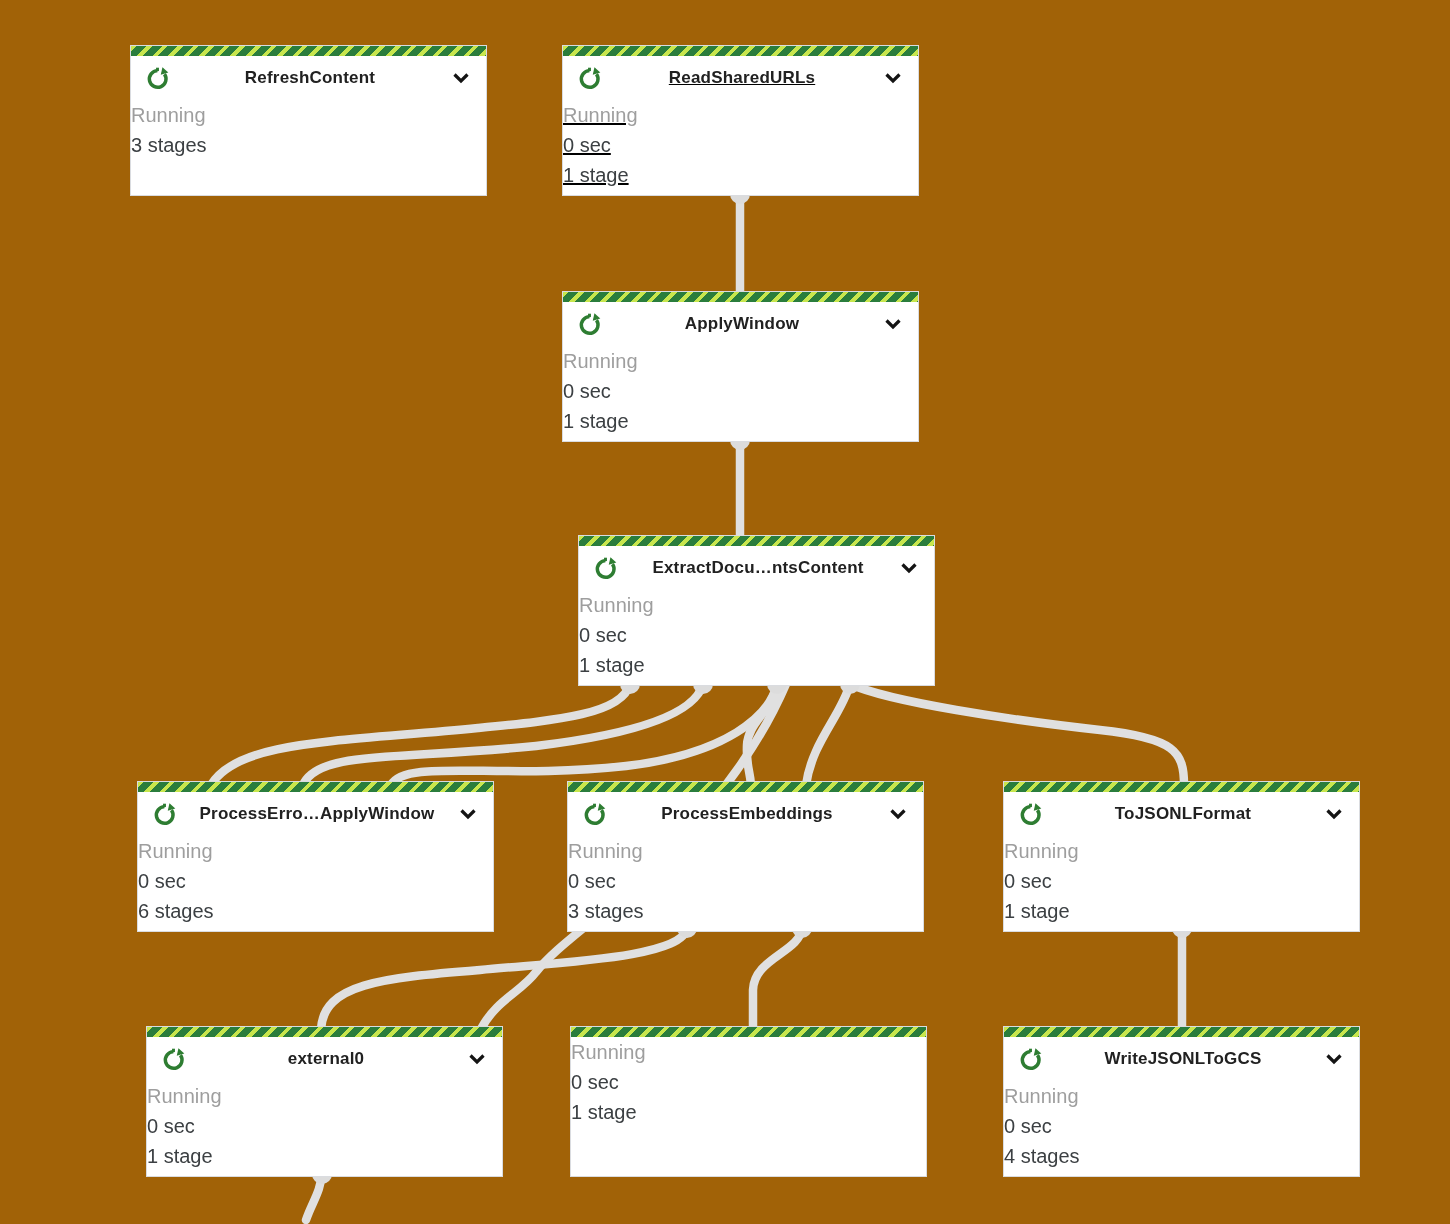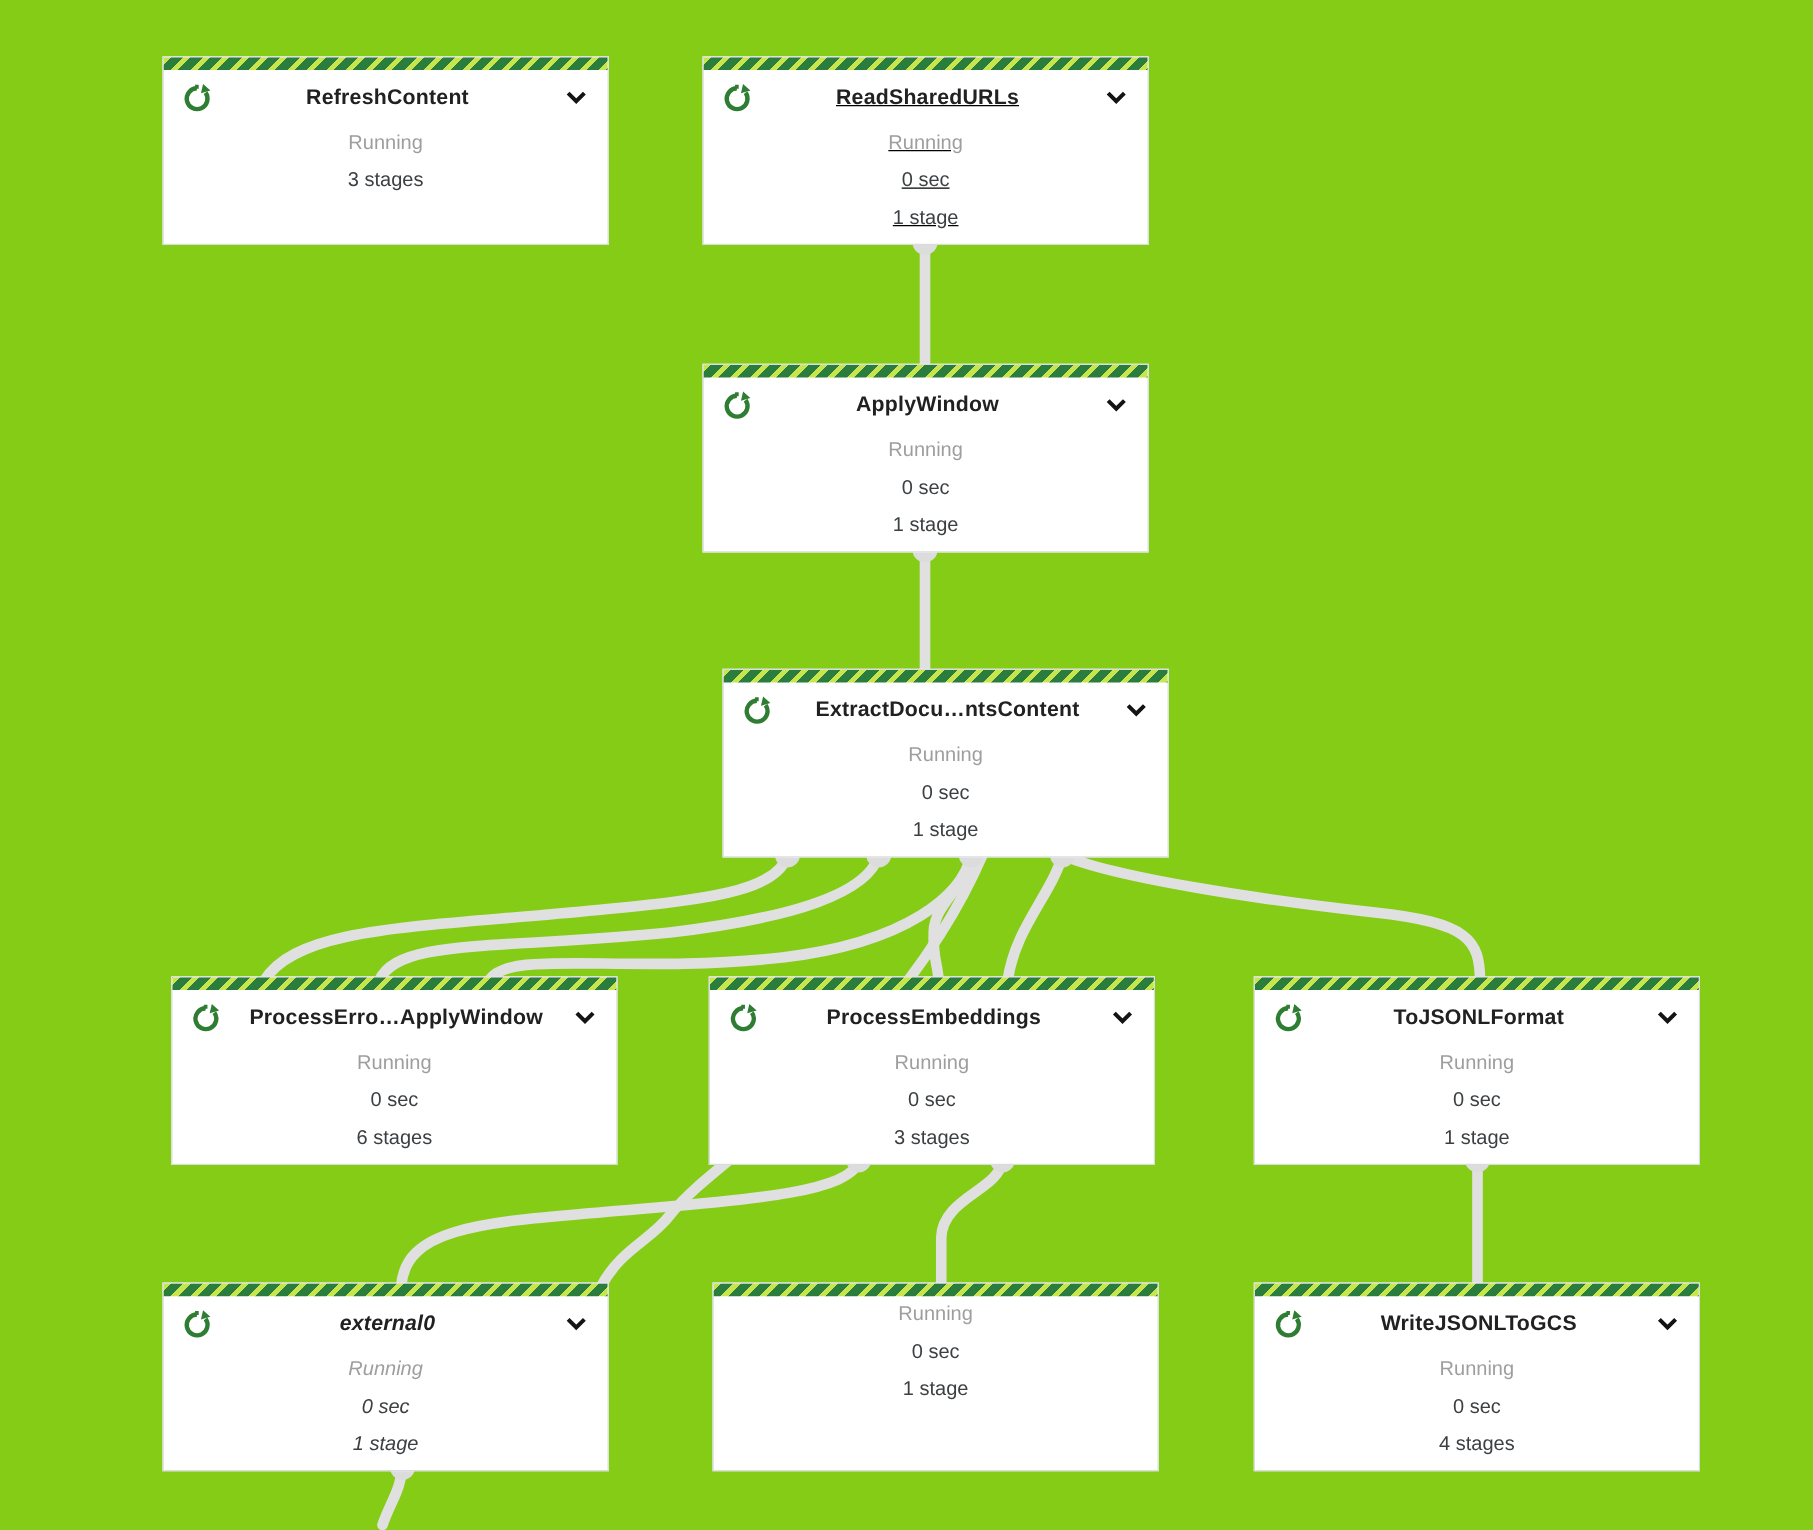--- a/index.html
+++ b/index.html
@@ -1,17 +1,17 @@
 <!DOCTYPE html>
 <html><head>
 <meta charset="utf-8">
 <style>
   html,body{margin:0;padding:0;background:#ffffff;}
   #canvas{
-    position:relative;width:1450px;height:1224px;background:#84cc16;overflow:hidden;
+    position:relative;width:1450px;height:1224px;background:#a16207;overflow:hidden;
     font-family:"Liberation Sans","DejaVu Sans",sans-serif;
   }
   #edge-layer{position:absolute;left:0;top:0;z-index:0;}
   .node{
     position:absolute;z-index:1;box-sizing:border-box;
     background:#ffffff;border:1px solid #dadce0;
     width:357px;height:151px;cursor:pointer;
   }
   .stripe{
     height:10px;width:100%;
@@ -19,21 +19,21 @@
   }
   .head{
     display:flex;align-items:center;height:44px;padding:0 13px;
   }
   .icon{width:27px;height:27px;flex:0 0 27px;display:flex;align-items:center;justify-content:center;}
   .title{
     flex:1;text-align:center;font-weight:bold;font-size:17px;color:#212121;
     white-space:nowrap;overflow:hidden;letter-spacing:.2px;
   }
   .chev{width:24px;height:24px;flex:0 0 24px;display:flex;align-items:center;justify-content:center;cursor:pointer;}
-  .line{height:30px;line-height:30px;text-align:center;font-size:16px;}
+  .line{height:30px;line-height:30px;text-align:left;font-size:20px;}
   .status{color:#9e9e9e;}
   .meta{color:#3c4043;}
 </style>
 </head>
 <body>
 
 <div id="canvas">
   <svg id="edge-layer" width="1450" height="1224" viewBox="0 0 1450 1224">
       <path d="M740 192 L740 296" fill="none" stroke="#e0e0e0" stroke-width="8.5" stroke-linecap="round"></path>
       <path d="M740 438 L740 540" fill="none" stroke="#e0e0e0" stroke-width="8.5" stroke-linecap="round"></path>
@@ -198,21 +198,21 @@
       <span class="chev">
         <svg width="24" height="24" viewBox="0 0 24 24">
           <path d="M5.5 8.5 L12 15 L18.5 8.5" fill="none" stroke="#141414" stroke-width="3.2"></path>
         </svg>
       </span>
     </div>
     <div class="line status">Running</div>
     <div class="line meta">0 sec</div>
     <div class="line meta">1 stage</div>
   </div>
-    <div class="node" style="left: 130px; top: 1026px; font-style: italic;">
+    <div class="node" style="left: 146px; top: 1026px;">
     <div class="stripe"></div>
     <div class="head">
       <span class="icon">
         <svg width="27" height="27" viewBox="0 0 24 24">
           <path d="M12 5 A7.4 7.4 0 1 0 18.2 8.1" fill="none" stroke="#2e7d32" stroke-width="3.1"></path>
           <path d="M12 5.4 L12 2.4" stroke="#2e7d32" stroke-width="2.6"></path>
           <polygon points="16.4,2.0 21.6,6.6 14.9,8.6" fill="#2e7d32"></polygon>
         </svg>
       </span>
       <span class="title">external0</span>

